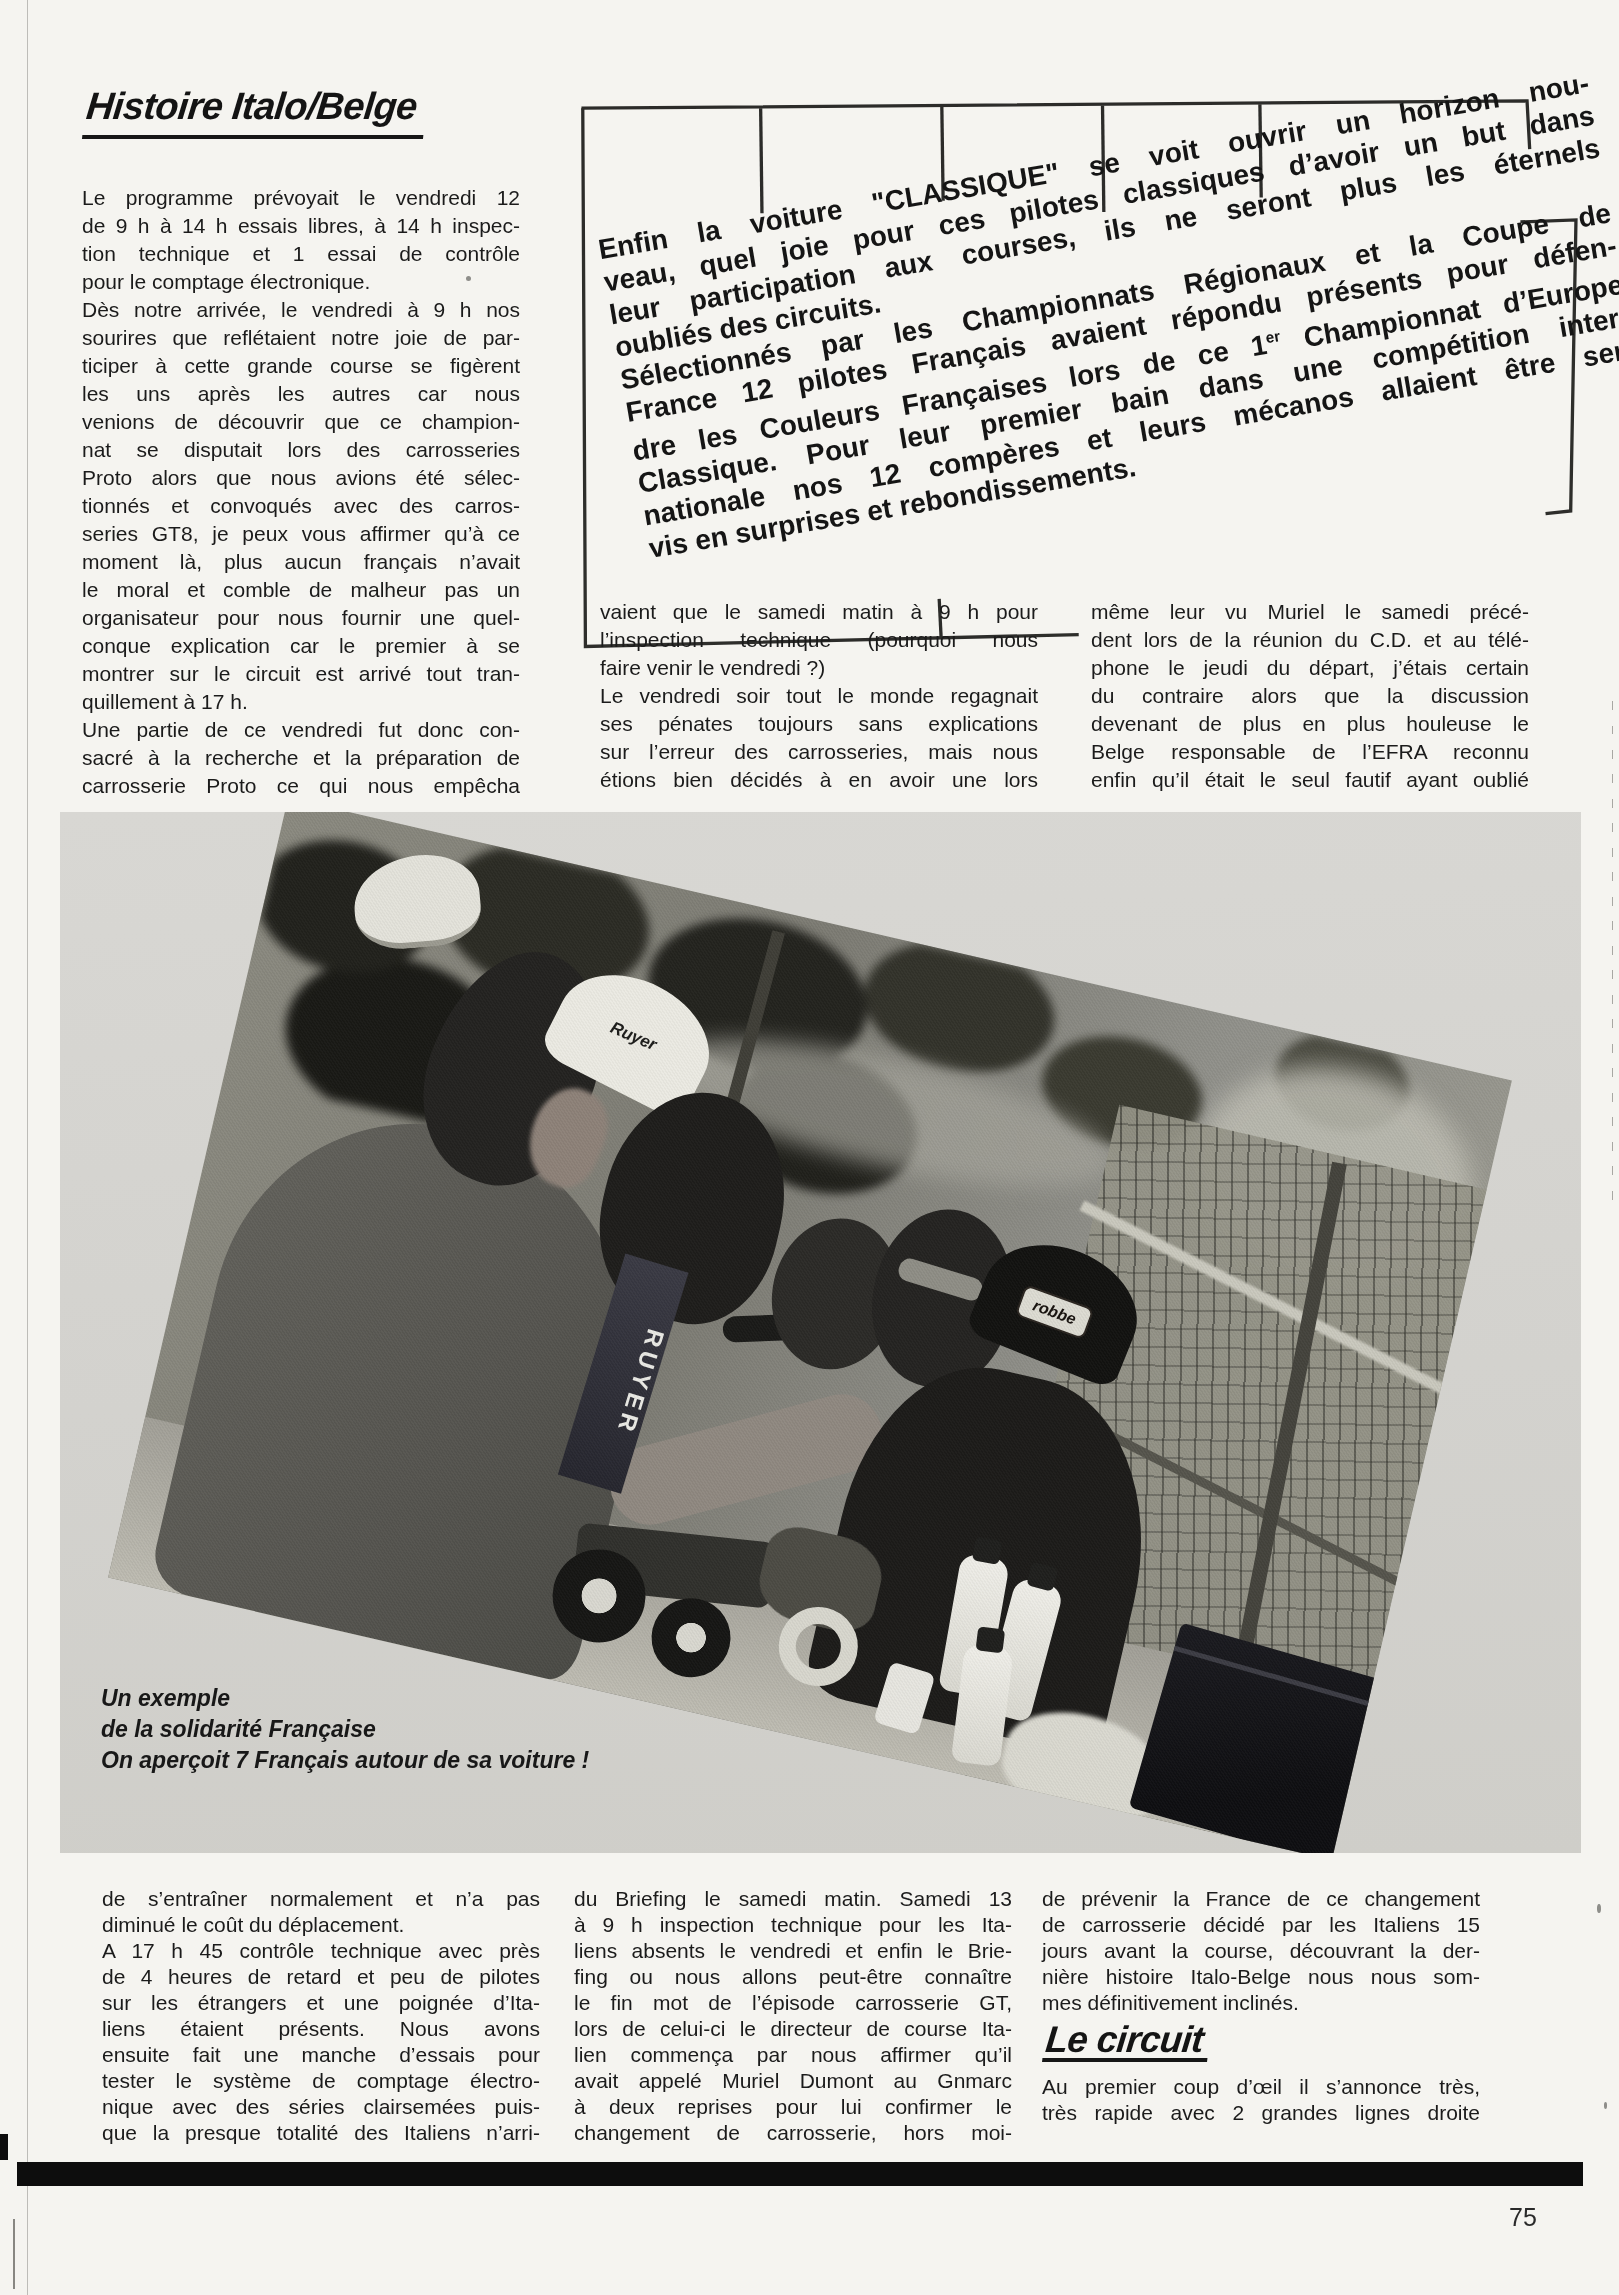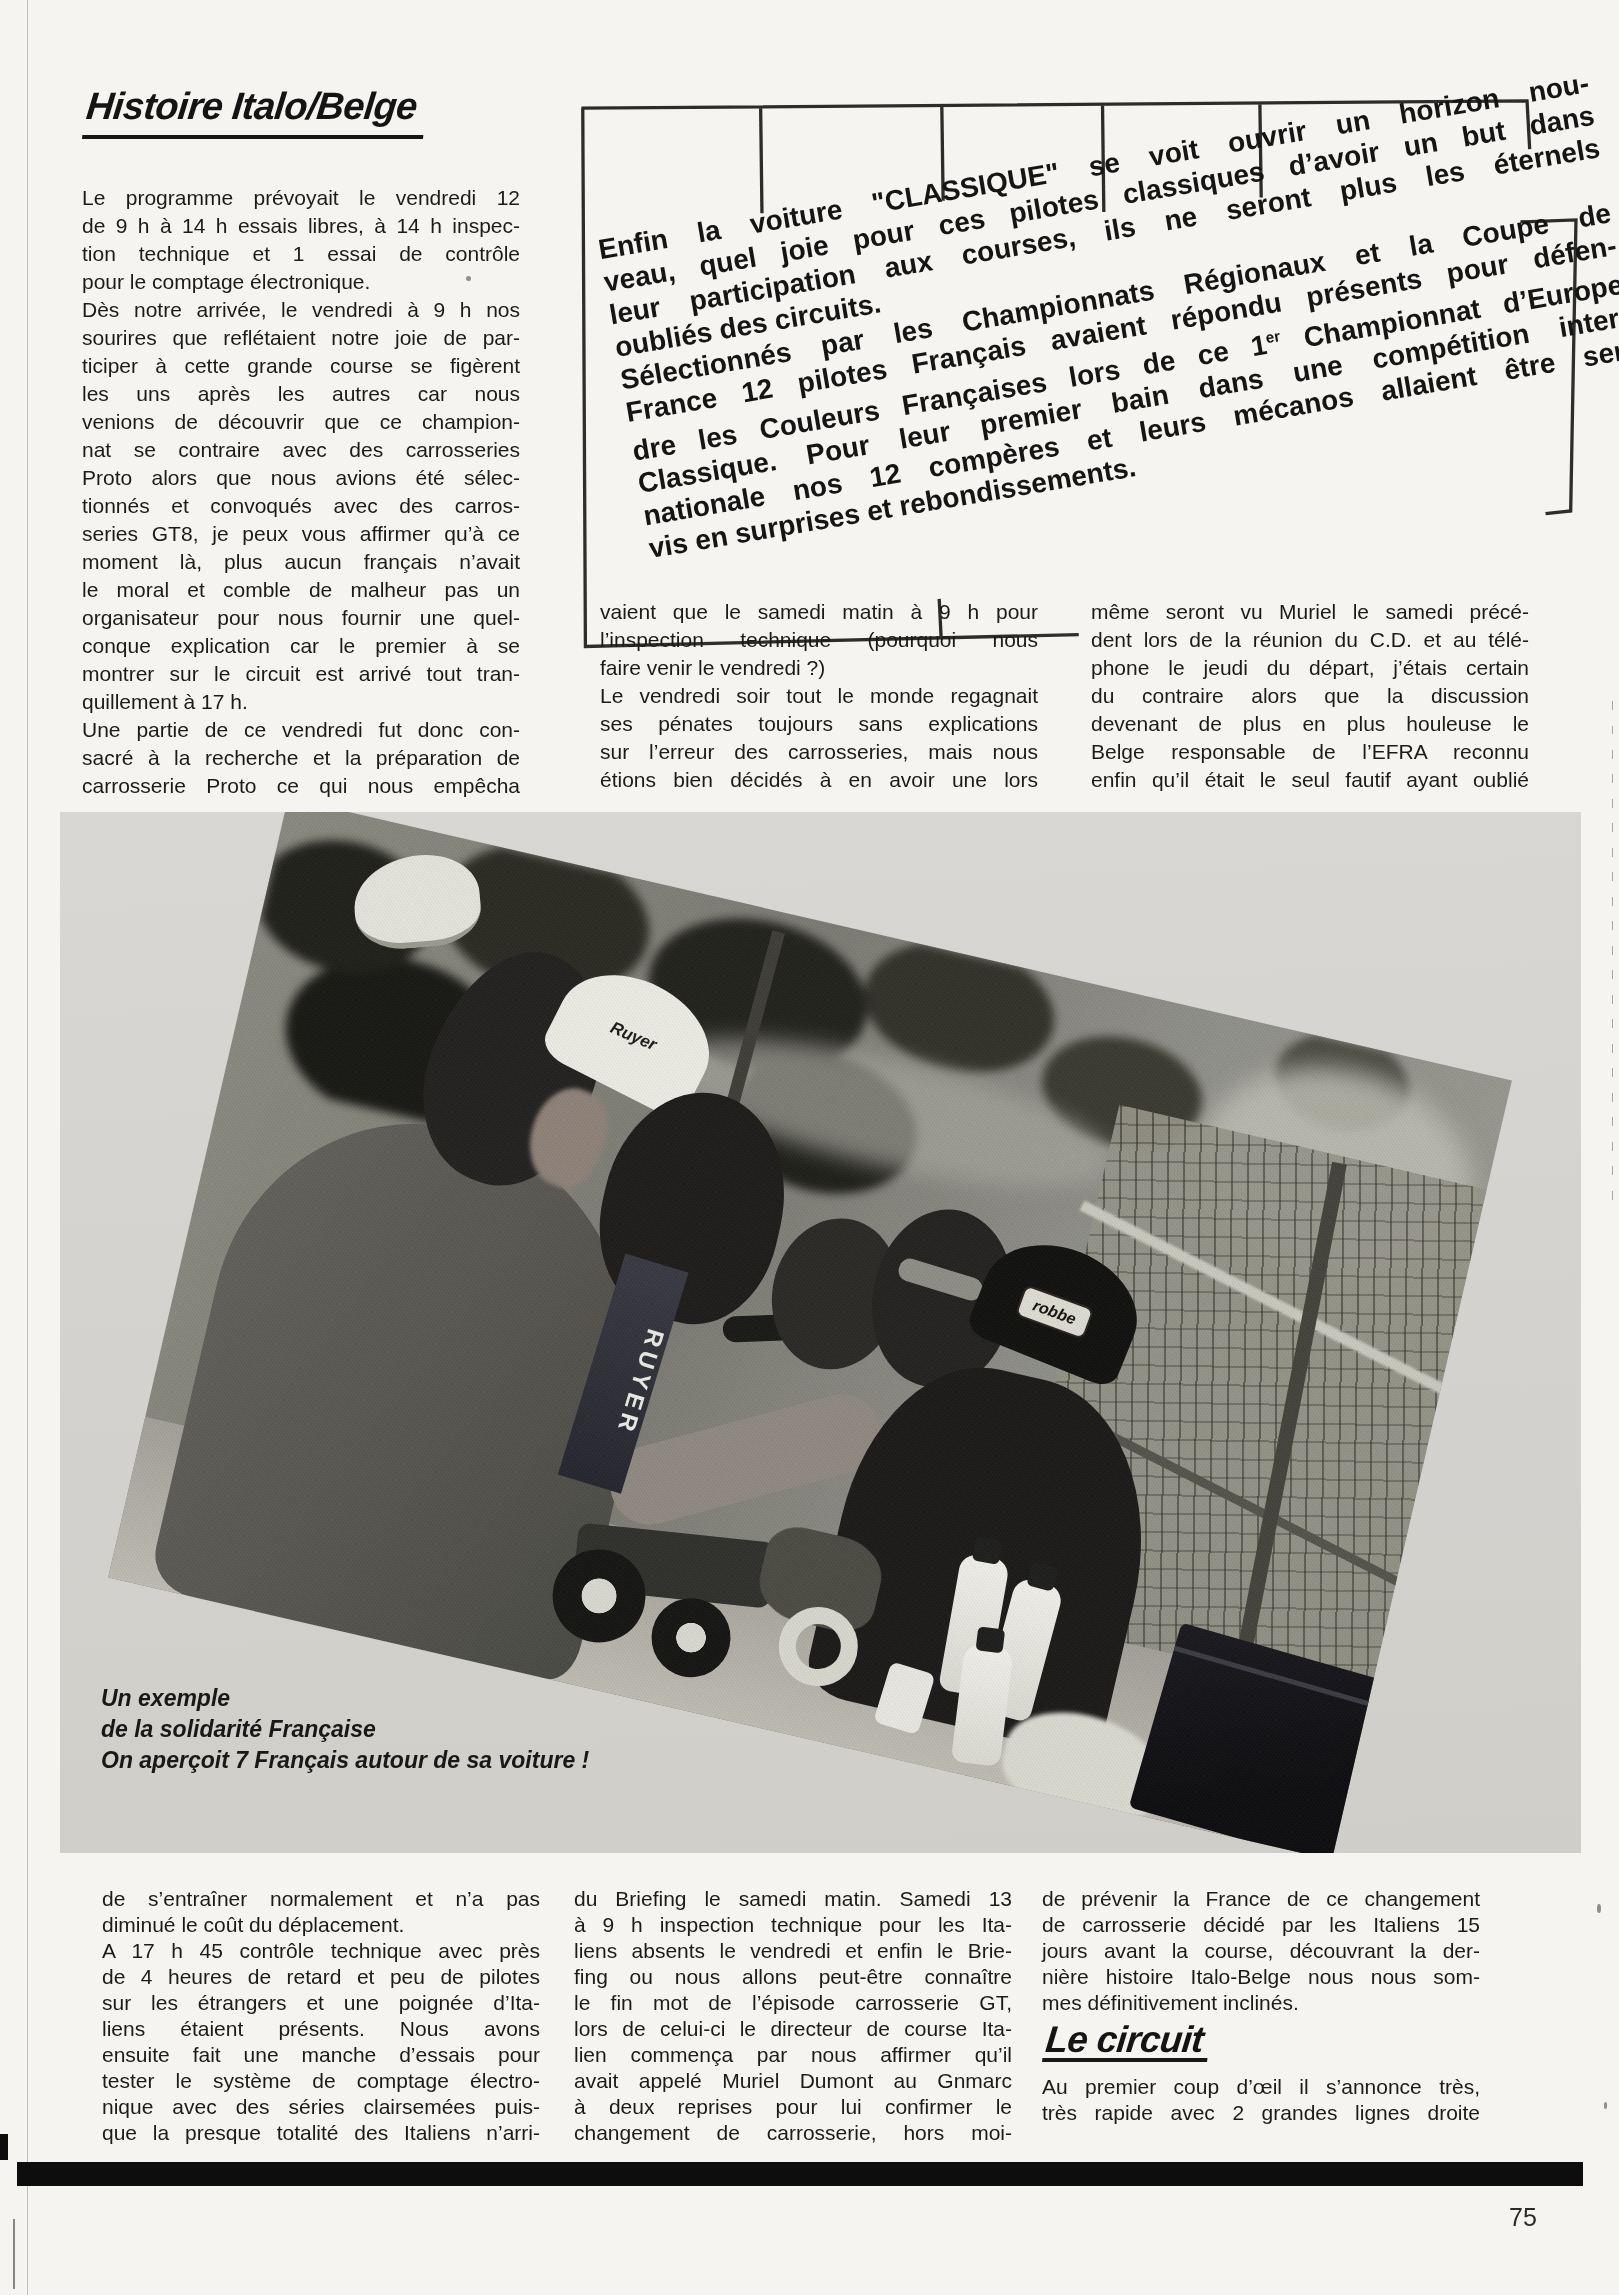--- a/index.html
+++ b/index.html
@@ -157,21 +157,21 @@
   <div class="col" style="left:82px;top:184px;">
       <div class="tline just">Le programme prévoyait le vendredi 12</div>
       <div class="tline just">de 9 h à 14 h essais libres, à 14 h inspec-</div>
       <div class="tline just">tion technique et 1 essai de contrôle</div>
       <div class="tline">pour le comptage électronique.</div>
       <div class="tline just">Dès notre arrivée, le vendredi à 9 h nos</div>
       <div class="tline just">sourires que reflétaient notre joie de par-</div>
       <div class="tline just">ticiper à cette grande course se figèrent</div>
       <div class="tline just">les uns après les autres car nous</div>
       <div class="tline just">venions de découvrir que ce champion-</div>
-      <div class="tline just">nat se contraire avec des carrosseries</div>
+      <div class="tline just">nat se disputait lors des carrosseries</div>
       <div class="tline just">Proto alors que nous avions été sélec-</div>
       <div class="tline just">tionnés et convoqués avec des carros-</div>
       <div class="tline just">series GT8, je peux vous affirmer qu’à ce</div>
       <div class="tline just">moment là, plus aucun français n’avait</div>
       <div class="tline just">le moral et comble de malheur pas un</div>
       <div class="tline just">organisateur pour nous fournir une quel-</div>
       <div class="tline just">conque explication car le premier à se</div>
       <div class="tline just">montrer sur le circuit est arrivé tout tran-</div>
       <div class="tline">quillement à 17 h.</div>
       <div class="tline just">Une partie de ce vendredi fut donc con-</div>
@@ -181,21 +181,21 @@
   <div class="col" style="left:600px;top:598px;">
       <div class="tline just">vaient que le samedi matin à 9 h pour</div>
       <div class="tline just">l’inspection technique (pourquoi nous</div>
       <div class="tline">faire venir le vendredi ?)</div>
       <div class="tline just">Le vendredi soir tout le monde regagnait</div>
       <div class="tline just">ses pénates toujours sans explications</div>
       <div class="tline just">sur l’erreur des carrosseries, mais nous</div>
       <div class="tline just">étions bien décidés à en avoir une lors</div>
     </div>
   <div class="col" style="left:1091px;top:598px;">
-      <div class="tline just">même seront vu Muriel le samedi précé-</div>
+      <div class="tline just">même leur vu Muriel le samedi précé-</div>
       <div class="tline just">dent lors de la réunion du C.D. et au télé-</div>
       <div class="tline just">phone le jeudi du départ, j’étais certain</div>
       <div class="tline just">du contraire alors que la discussion</div>
       <div class="tline just">devenant de plus en plus houleuse le</div>
       <div class="tline just">Belge responsable de l’EFRA reconnu</div>
       <div class="tline just">enfin qu’il était le seul fautif ayant oublié</div>
     </div>
 
   <div class="panel">
     <div class="photo">

